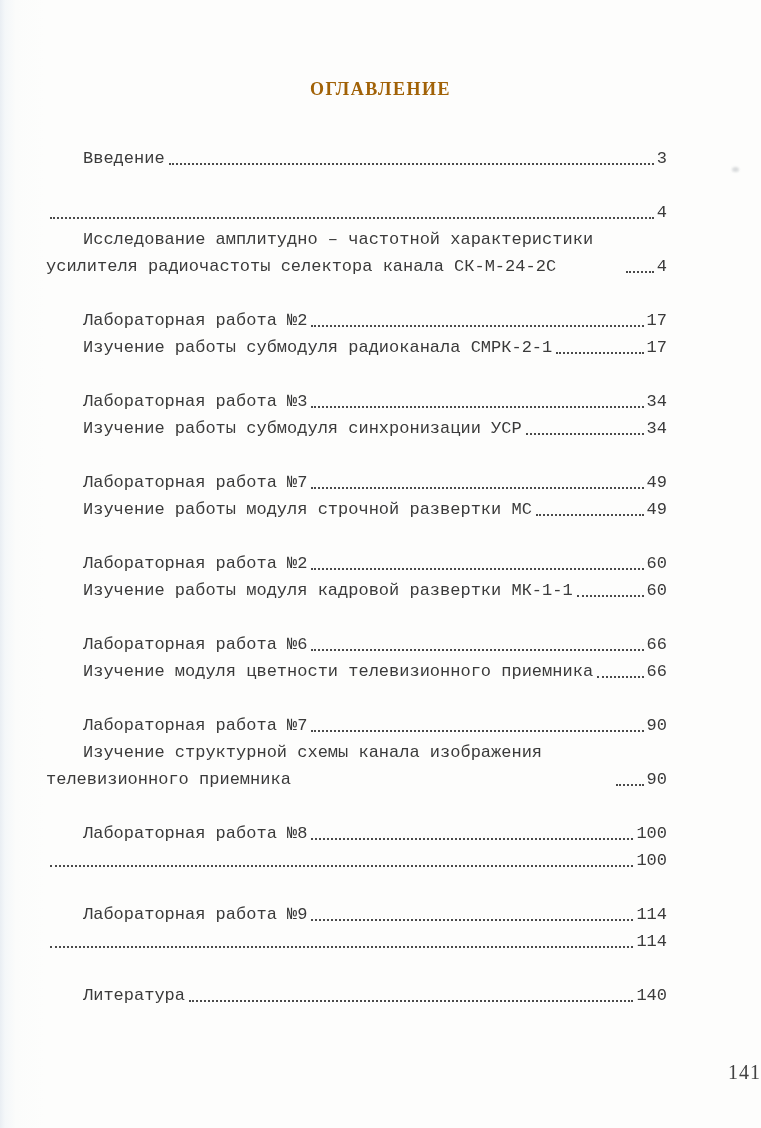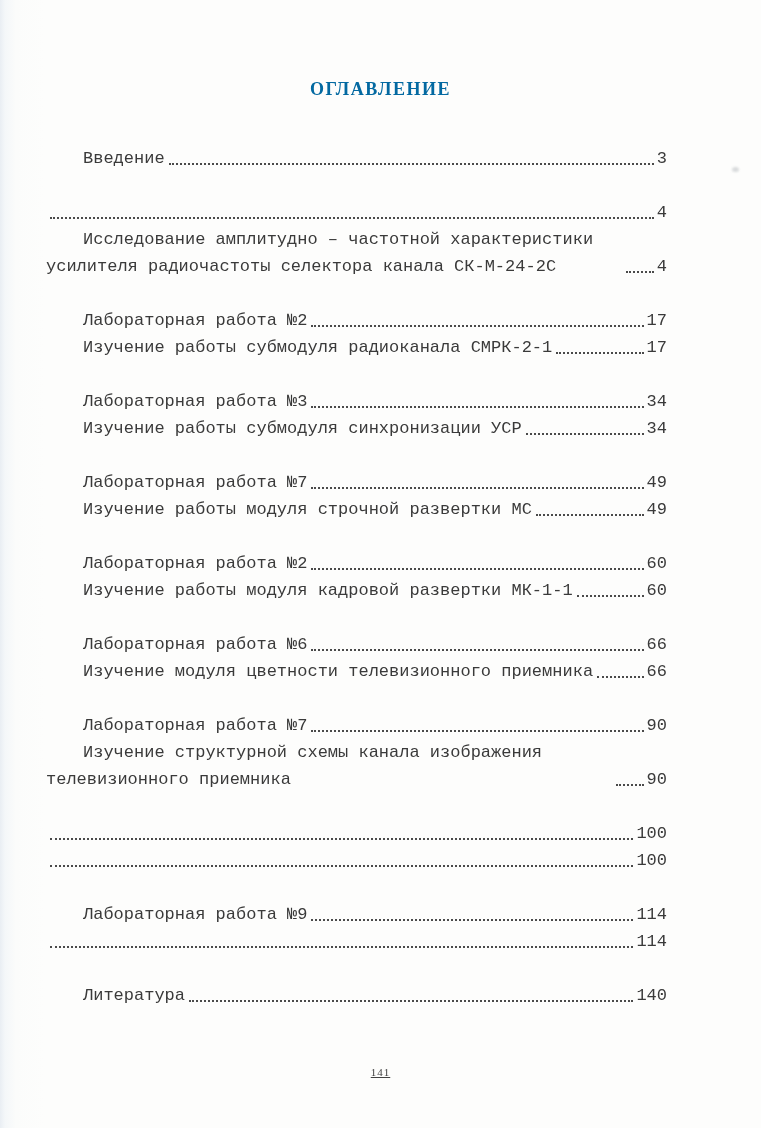--- a/index.html
+++ b/index.html
@@ -16,41 +16,40 @@
   }
   .speck {
     position: absolute; left: 732px; top: 167px;
     width: 7px; height: 5px; border-radius: 50%;
     background: #cfd2d4; filter: blur(1px); opacity: .8;
   }
   .title {
     position: absolute; top: 64px; left: 0; width: 100%;
     text-align: center;
     font-size: 18px; line-height: 27px; letter-spacing: 1.5px;
-    color: #0369a1;
+    color: #a16207;
   }
   .toc {
     position: absolute; left: 46px; top: 145px; width: 621px;
     font-size: 17px; line-height: 27px; font-family: Liberation Mono, monospace;
   }
   .group { margin-bottom: 27px; }
   .entry { display: flex; align-items: flex-end; }
   .entry .t { flex: 0 1 auto; text-indent: 37px; }
   .leader {
     flex: 1 1 auto; min-width: 28px; height: 0;
     border-bottom: 2px dotted #4a4a4a;
     margin: 0 3px 7px 4px;
   }
   .p { flex: 0 0 auto; }
   .folio {
     position: absolute; top: 1060px; left: 0; width: 100%;
-    text-align: center;
-    font-size: 11px; line-height: 25px; letter-spacing: 1px;
+    text-align: right;
+    font-size: 20px; line-height: 25px; letter-spacing: 1px;
     color: #424242;
-    text-decoration: underline;
   }
 </style>
 </head>
 <body>
 
 <div class="paper"></div>
 <div class="speck"></div>
 
 <h1 class="title">ОГЛАВЛЕНИЕ</h1>
 
@@ -140,20 +139,21 @@
         <span class="p">90</span>
       </div>
       <div class="entry">
         <span class="t">Изучение структурной схемы канала изображения телевизионного приемника</span>
         <span class="leader"></span>
         <span class="p">90</span>
       </div>
     </div>
     <div class="group">
       <div class="entry">
+        <span class="t">Лабораторная работа №8</span>
         <span class="leader"></span>
         <span class="p">100</span>
       </div>
       <div class="entry">
         <span class="leader"></span>
         <span class="p">100</span>
       </div>
     </div>
     <div class="group">
       <div class="entry">

